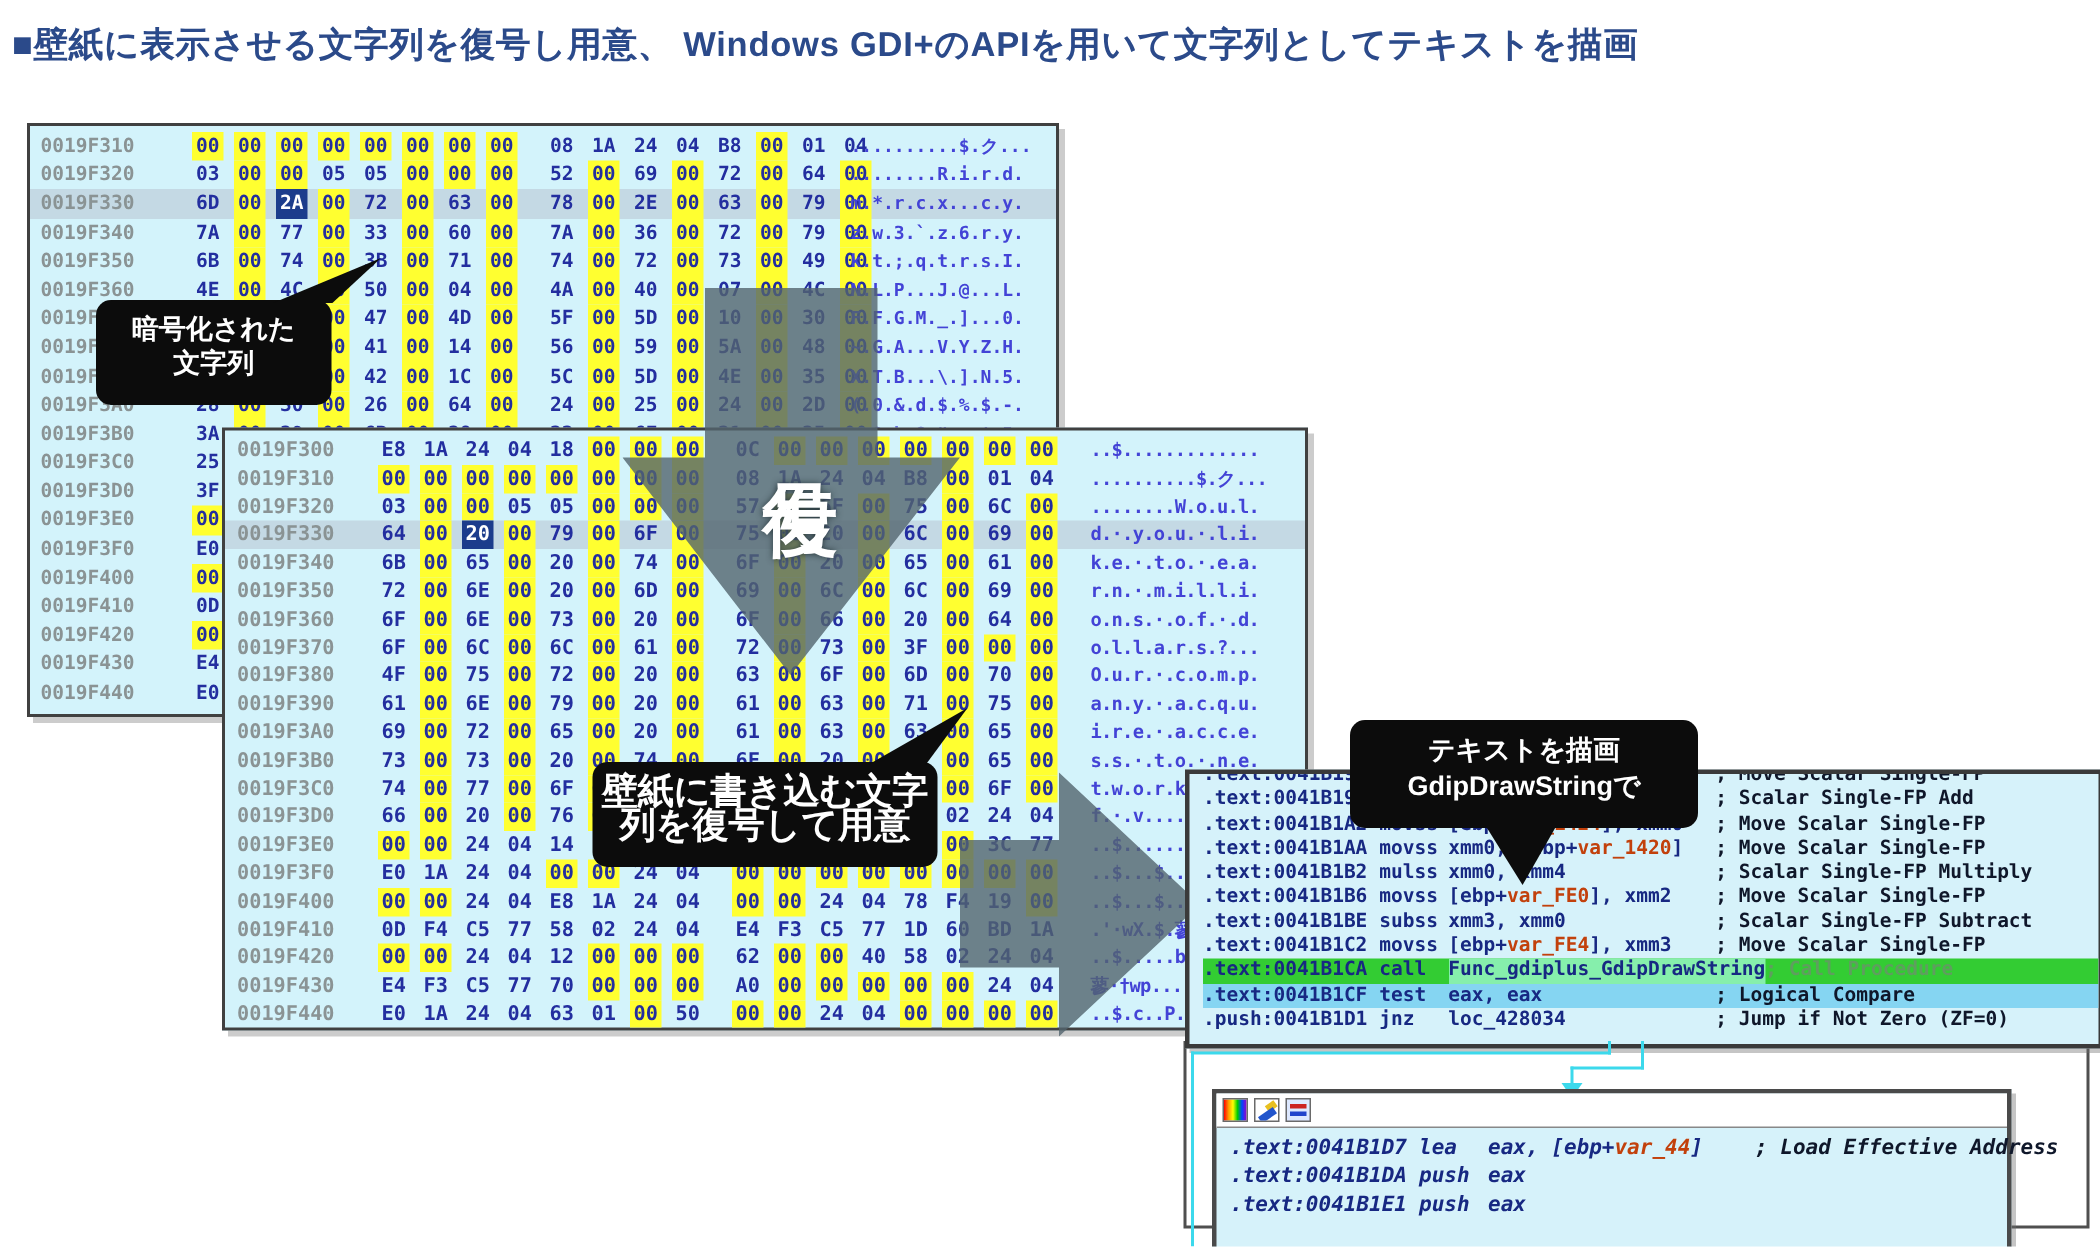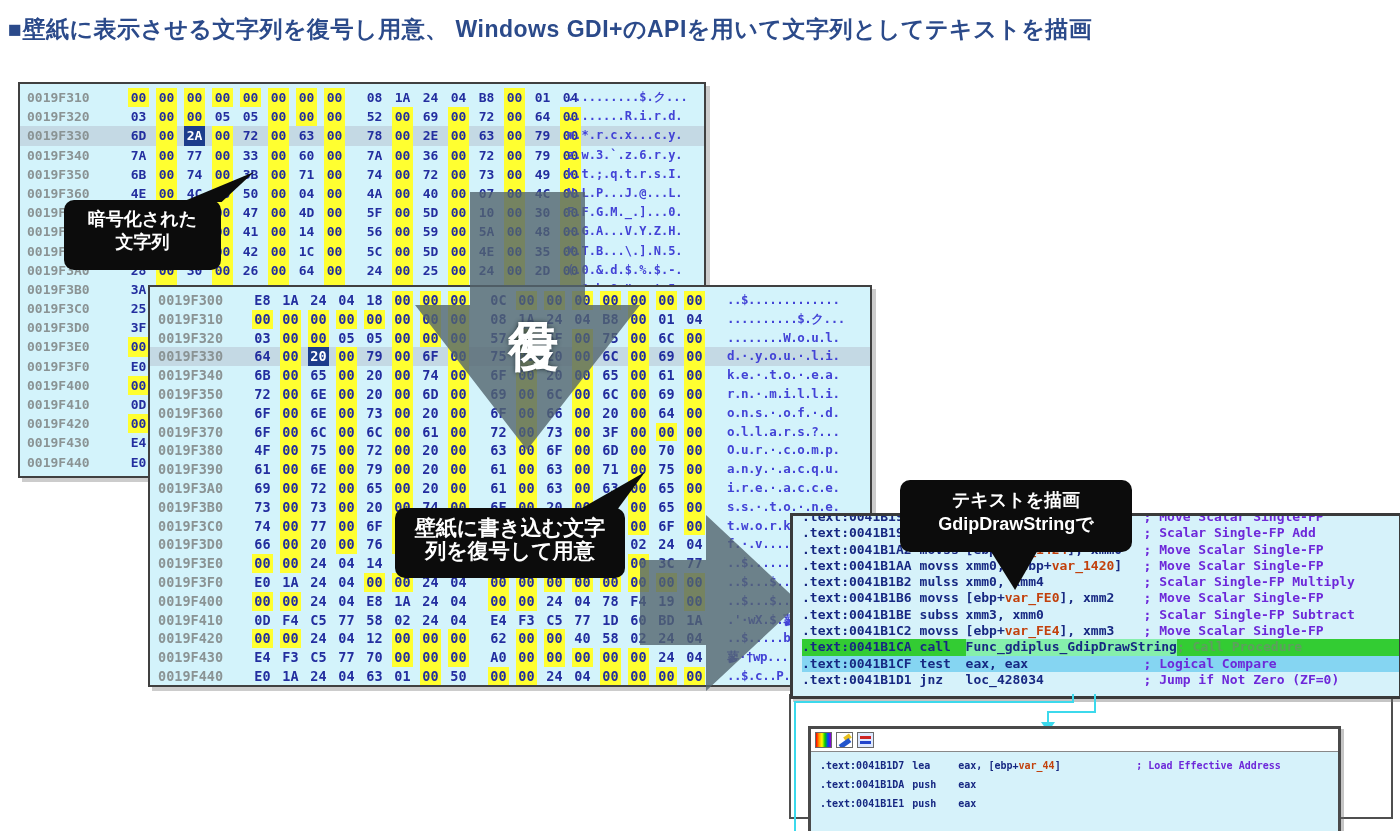--- a/index.html
+++ b/index.html
@@ -42,40 +42,40 @@
     text-shadow:0 0 4px rgba(40,55,60,.9);}
 
   
   .callout{position:absolute;background:#0c0c0c;border-radius:10px;color:#ffffff;
     font-weight:bold;text-align:center;z-index:4;}
   .callout .tail{position:absolute;background:#0c0c0c;}
   #callout1{left:64px;top:200px;width:157px;height:62px;font-size:18px;line-height:23px;
     padding-top:8px;}
   #callout1 .tail{left:118px;top:-28px;width:72px;height:30px;
     clip-path:polygon(0% 100%,55% 100%,100% 0%);}
-  #callout2{left:395px;top:508px;width:230px;height:62px;font-size:21px;line-height:23px;
+  #callout2{left:395px;top:508px;width:230px;height:62px;font-size:24px;line-height:23px;
     padding-top:8px;}
   #callout2 .tail{left:180px;top:-36px;width:70px;height:38px;
     clip-path:polygon(5% 100%,60% 100%,100% 0%);}
   #callout3{left:900px;top:480px;width:232px;height:64px;font-size:18px;line-height:24px;
     padding-top:8px;z-index:8;}
   #callout3 .tail{left:88px;bottom:-38px;width:52px;height:40px;
     clip-path:polygon(4% 0%,96% 0%,52% 100%);}
 
   
   #asmwin{position:absolute;left:790px;top:513px;width:606px;height:180px;z-index:5;
     background:#d6f2fa;border:3px solid #3a3a3a;box-shadow:3px 3px 0 rgba(110,110,110,.4);
     overflow:hidden;}
   #asmwin .lines{margin-top:-7px;padding-left:9px;}
   .asmline{white-space:pre;font-size:13px;font-weight:bold;line-height:16.3px;
     color:#172882;}
   .asmline .a{color:#172882;}
   .asmline .m{display:inline-block;min-width:46px;margin-left:8px;}
   .asmline .o{display:inline-block;min-width:178px;}
-  .asmline .c{color:#6d28d9;}
+  .asmline .c{color:#0f172a;}
   .asmline.rowgreen{background:#33cc33;}
   .asmline.rowgreen .c{color:#5f9e5f;}
   .asmline.rowblue{background:#85d5f2;}
   .asmline .o.yhl{background:#86efac;}
   .grn{color:#c2410c;}
 
   
   #graph-rect{position:absolute;left:789px;top:694px;width:600px;height:121px;z-index:4;
     background:#ffffff;border:2px solid #4f4f4f;}
   .cy{position:absolute;background:#3cd9ec;z-index:6;}
@@ -97,21 +97,21 @@
   #ico-palette{background:linear-gradient(90deg,#ff0000,#ff9900,#ffff00,#00cc00,#0044ff,#9900cc);}
   #ico-pencil{background:#ffffff;position:relative;overflow:hidden;}
   #ico-pencil::after{content:"";position:absolute;left:2px;top:8px;width:12px;height:5px;
     background:#2255cc;transform:rotate(-35deg);}
   #ico-pencil::before{content:"";position:absolute;left:8px;top:1px;width:5px;height:7px;
     background:#e8c020;transform:rotate(55deg);}
   #ico-seg{background:#dde8ff;position:relative;}
   #ico-seg::after{content:"";position:absolute;left:2px;top:3px;width:11px;height:3px;
     background:#cc2222;box-shadow:0 5px 0 #2244cc;}
   #asmwin2 .lines{padding:4px 0 0 9px;}
-  #asmwin2 .asmline{font-size:10px;line-height:19px;}
+  #asmwin2 .asmline{font-size:14px;line-height:19px;font-style:italic;}
 </style>
 </head>
 <body>
 
 <div id="page-title">■壁紙に表示させる文字列を復号し用意、 Windows GDI+のAPIを用いて文字列としてテキストを描画</div>
 
 <div id="hexwin1" class="hexwin mono">
   <div class="rows">
       <div class="hexrow"><span class="addr">0019F310</span><span class="b y">00</span><span class="b y">00</span><span class="b y">00</span><span class="b y">00</span><span class="b y">00</span><span class="b y">00</span><span class="b y">00</span><span class="b y">00</span><span class="b g8">08</span><span class="b">1A</span><span class="b">24</span><span class="b">04</span><span class="b">B8</span><span class="b y">00</span><span class="b">01</span><span class="b">04</span><span class="ascii">..........$.ク...</span></div>
       <div class="hexrow"><span class="addr">0019F320</span><span class="b">03</span><span class="b y">00</span><span class="b y">00</span><span class="b">05</span><span class="b">05</span><span class="b y">00</span><span class="b y">00</span><span class="b y">00</span><span class="b g8">52</span><span class="b y">00</span><span class="b">69</span><span class="b y">00</span><span class="b">72</span><span class="b y">00</span><span class="b">64</span><span class="b y">00</span><span class="ascii">........R.i.r.d.</span></div>
@@ -197,21 +197,21 @@
       <div class="asmline"><span class="a">.text:0041B192</span><span class="m">movss</span><span class="o"><span>[ebp+</span><span class="grn">var_FDC</span><span>], xmm1</span></span><span class="c">; Move Scalar Single-FP</span></div>
       <div class="asmline"><span class="a">.text:0041B19A</span><span class="m">addss</span><span class="o"><span>xmm2, xmm0</span></span><span class="c">; Scalar Single-FP Add</span></div>
       <div class="asmline"><span class="a">.text:0041B1A2</span><span class="m">movss</span><span class="o"><span>[ebp+</span><span class="grn">var_1424</span><span>], xmm0</span></span><span class="c">; Move Scalar Single-FP</span></div>
       <div class="asmline"><span class="a">.text:0041B1AA</span><span class="m">movss</span><span class="o"><span>xmm0, [ebp+</span><span class="grn">var_1420</span><span>]</span></span><span class="c">; Move Scalar Single-FP</span></div>
       <div class="asmline"><span class="a">.text:0041B1B2</span><span class="m">mulss</span><span class="o"><span>xmm0, xmm4</span></span><span class="c">; Scalar Single-FP Multiply</span></div>
       <div class="asmline"><span class="a">.text:0041B1B6</span><span class="m">movss</span><span class="o"><span>[ebp+</span><span class="grn">var_FE0</span><span>], xmm2</span></span><span class="c">; Move Scalar Single-FP</span></div>
       <div class="asmline"><span class="a">.text:0041B1BE</span><span class="m">subss</span><span class="o"><span>xmm3, xmm0</span></span><span class="c">; Scalar Single-FP Subtract</span></div>
       <div class="asmline"><span class="a">.text:0041B1C2</span><span class="m">movss</span><span class="o"><span>[ebp+</span><span class="grn">var_FE4</span><span>], xmm3</span></span><span class="c">; Move Scalar Single-FP</span></div>
       <div class="asmline rowgreen"><span class="a">.text:0041B1CA</span><span class="m">call</span><span class="o yhl"><span>Func_gdiplus_GdipDrawString</span></span><span class="c">; Call Procedure</span></div>
       <div class="asmline rowblue"><span class="a">.text:0041B1CF</span><span class="m">test</span><span class="o"><span>eax, eax</span></span><span class="c">; Logical Compare</span></div>
-      <div class="asmline"><span class="a">.text:0041B1D1</span><span class="m">jnz</span><span class="o"><span>loc_428034</span></span><span class="c">; Jump if Not Zero (ZF=0)</span></div>
+      <div class="asmline"><span class="a">.push:0041B1D1</span><span class="m">jnz</span><span class="o"><span>loc_428034</span></span><span class="c">; Jump if Not Zero (ZF=0)</span></div>
     </div>
 </div>
 
 <div id="callout3" class="callout">
   <div class="tail"></div>
   <div>テキストを描画</div>
   <div>GdipDrawStringで</div>
 </div>
 
 <div id="asmwin2" class="mono">

